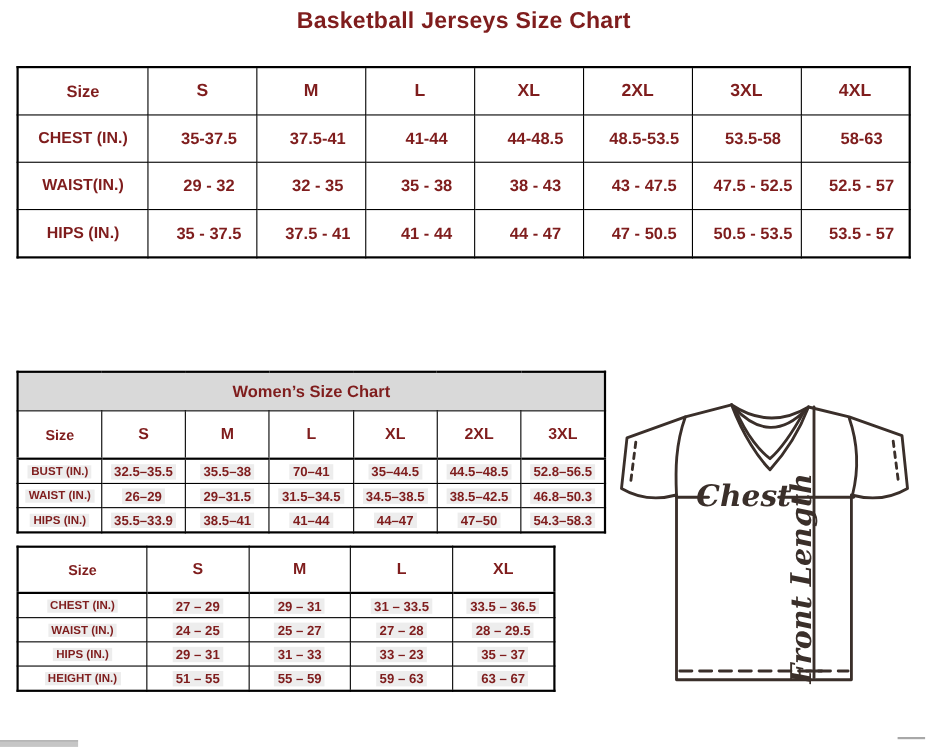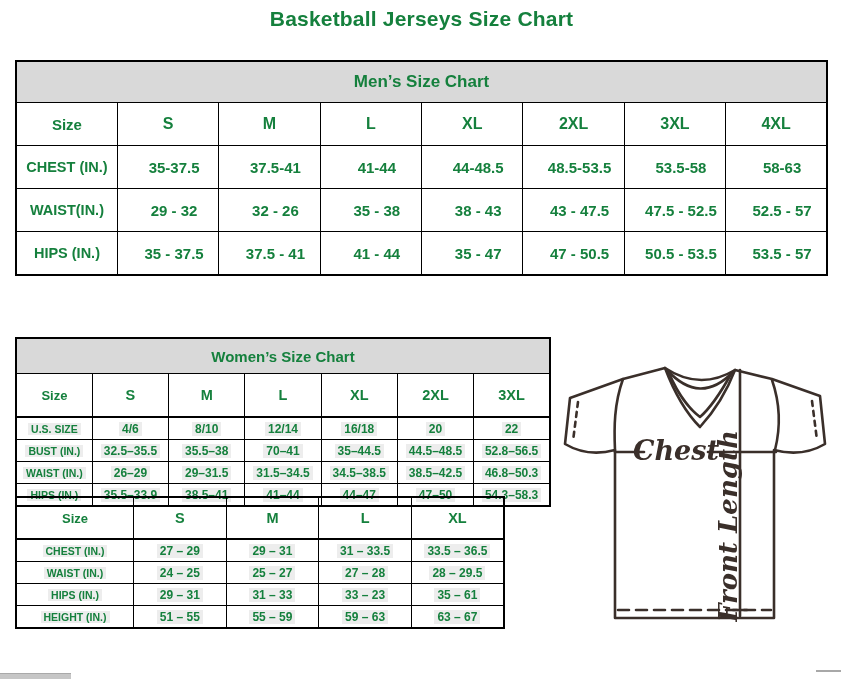--- a/index.html
+++ b/index.html
@@ -1,18 +1,18 @@
 <!DOCTYPE html>
 <html><head>
 <meta charset="utf-8">
 <style>
   html,body { margin:0; padding:0; background:#fff; }
   .page {
     position:relative; width:843px; height:679px; background:#ffffff;
-    font-family:"Liberation Sans", sans-serif; color:#15803d; overflow:hidden;
+    font-family:"Liberation Sans", sans-serif; color:#7f1d1d; overflow:hidden;
   }
   .title {
     position:absolute; left:0; top:7px; width:100%;
     text-align:center; font-size:21px; font-weight:bold; letter-spacing:0.2px;
   }
   .tblwrap { position:absolute; }
   .tblwrap table {
     border-collapse:collapse; table-layout:fixed; width:100%;
     border:2px solid #000;
   }
@@ -66,23 +66,20 @@
 </head>
 <body>
 
 <div class="page">
 
   <div class="title">Basketball Jerseys Size Chart</div>
 
   <div class="tblwrap mens">
       <table>
         <thead>
-          <tr class="band">
-            <th colspan="8">Men’s Size Chart</th>
-          </tr>
           <tr class="cols">
             <th>Size</th>
             <th>S</th>
             <th>M</th>
             <th>L</th>
             <th>XL</th>
             <th>2XL</th>
             <th>3XL</th>
             <th>4XL</th>
           </tr>
@@ -94,33 +91,33 @@
             <td><span>37.5-41</span></td>
             <td><span>41-44</span></td>
             <td><span>44-48.5</span></td>
             <td><span>48.5-53.5</span></td>
             <td><span>53.5-58</span></td>
             <td><span>58-63</span></td>
           </tr>
           <tr>
             <th><span>WAIST(IN.)</span></th>
             <td><span>29 - 32</span></td>
-            <td><span>32 - 26</span></td>
+            <td><span>32 - 35</span></td>
             <td><span>35 - 38</span></td>
             <td><span>38 - 43</span></td>
             <td><span>43 - 47.5</span></td>
             <td><span>47.5 - 52.5</span></td>
             <td><span>52.5 - 57</span></td>
           </tr>
           <tr>
             <th><span>HIPS (IN.)</span></th>
             <td><span>35 - 37.5</span></td>
             <td><span>37.5 - 41</span></td>
             <td><span>41 - 44</span></td>
-            <td><span>35 - 47</span></td>
+            <td><span>44 - 47</span></td>
             <td><span>47 - 50.5</span></td>
             <td><span>50.5 - 53.5</span></td>
             <td><span>53.5 - 57</span></td>
           </tr>
         </tbody>
       </table>
     </div>
   <div class="tblwrap womens hl-table">
       <table>
         <thead>
@@ -131,29 +128,20 @@
             <th>Size</th>
             <th>S</th>
             <th>M</th>
             <th>L</th>
             <th>XL</th>
             <th>2XL</th>
             <th>3XL</th>
           </tr>
         </thead>
         <tbody>
-          <tr>
-            <th><span>U.S. SIZE</span></th>
-            <td><span>4/6</span></td>
-            <td><span>8/10</span></td>
-            <td><span>12/14</span></td>
-            <td><span>16/18</span></td>
-            <td><span>20</span></td>
-            <td><span>22</span></td>
-          </tr>
           <tr>
             <th><span>BUST (IN.)</span></th>
             <td><span>32.5–35.5</span></td>
             <td><span>35.5–38</span></td>
             <td><span>70–41</span></td>
             <td><span>35–44.5</span></td>
             <td><span>44.5–48.5</span></td>
             <td><span>52.8–56.5</span></td>
           </tr>
           <tr>
@@ -201,21 +189,21 @@
             <td><span>24 – 25</span></td>
             <td><span>25 – 27</span></td>
             <td><span>27 – 28</span></td>
             <td><span>28 – 29.5</span></td>
           </tr>
           <tr>
             <th><span>HIPS (IN.)</span></th>
             <td><span>29 – 31</span></td>
             <td><span>31 – 33</span></td>
             <td><span>33 – 23</span></td>
-            <td><span>35 – 61</span></td>
+            <td><span>35 – 37</span></td>
           </tr>
           <tr>
             <th><span>HEIGHT (IN.)</span></th>
             <td><span>51 – 55</span></td>
             <td><span>55 – 59</span></td>
             <td><span>59 – 63</span></td>
             <td><span>63 – 67</span></td>
           </tr>
         </tbody>
       </table>

